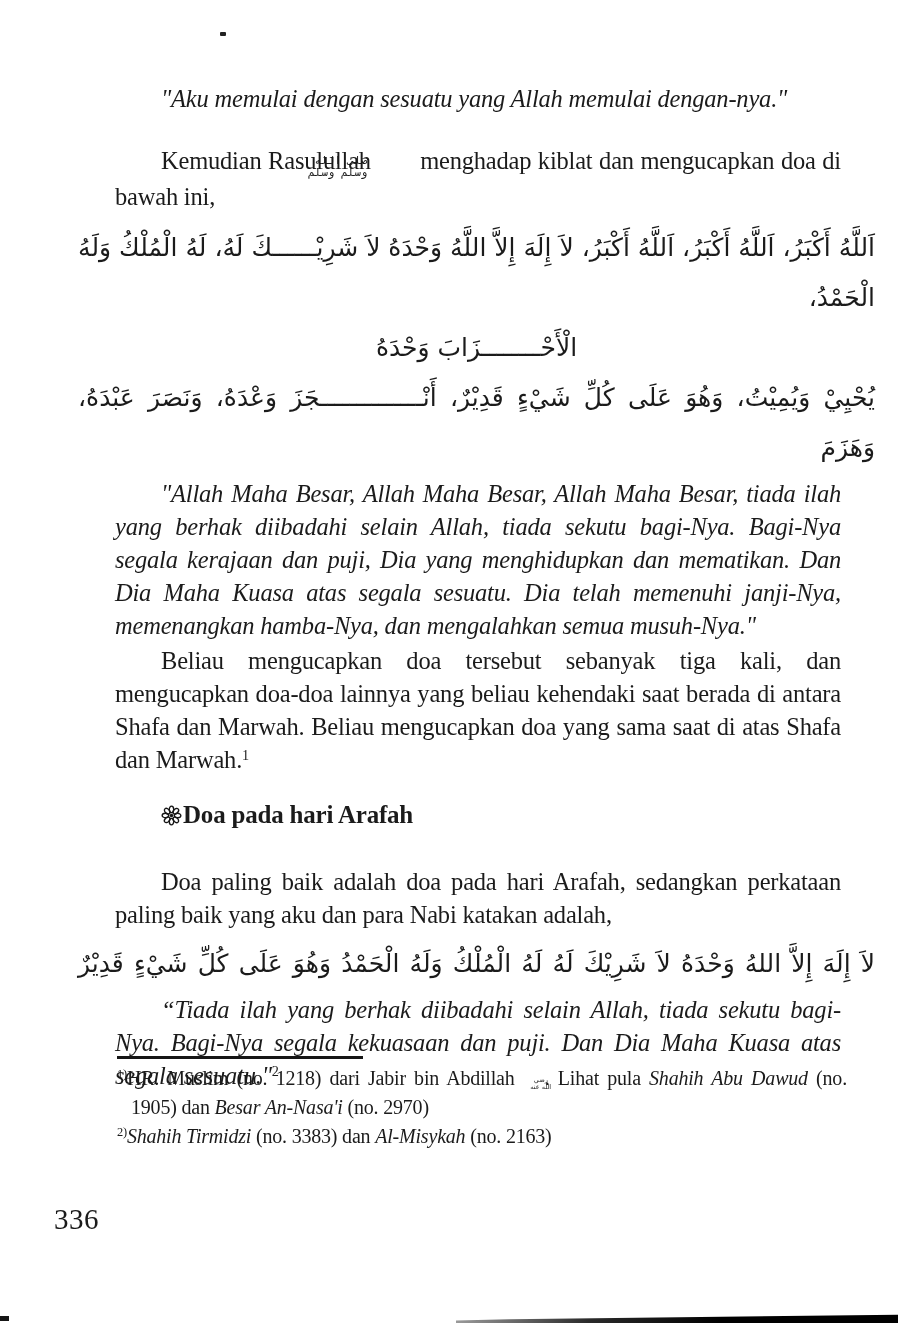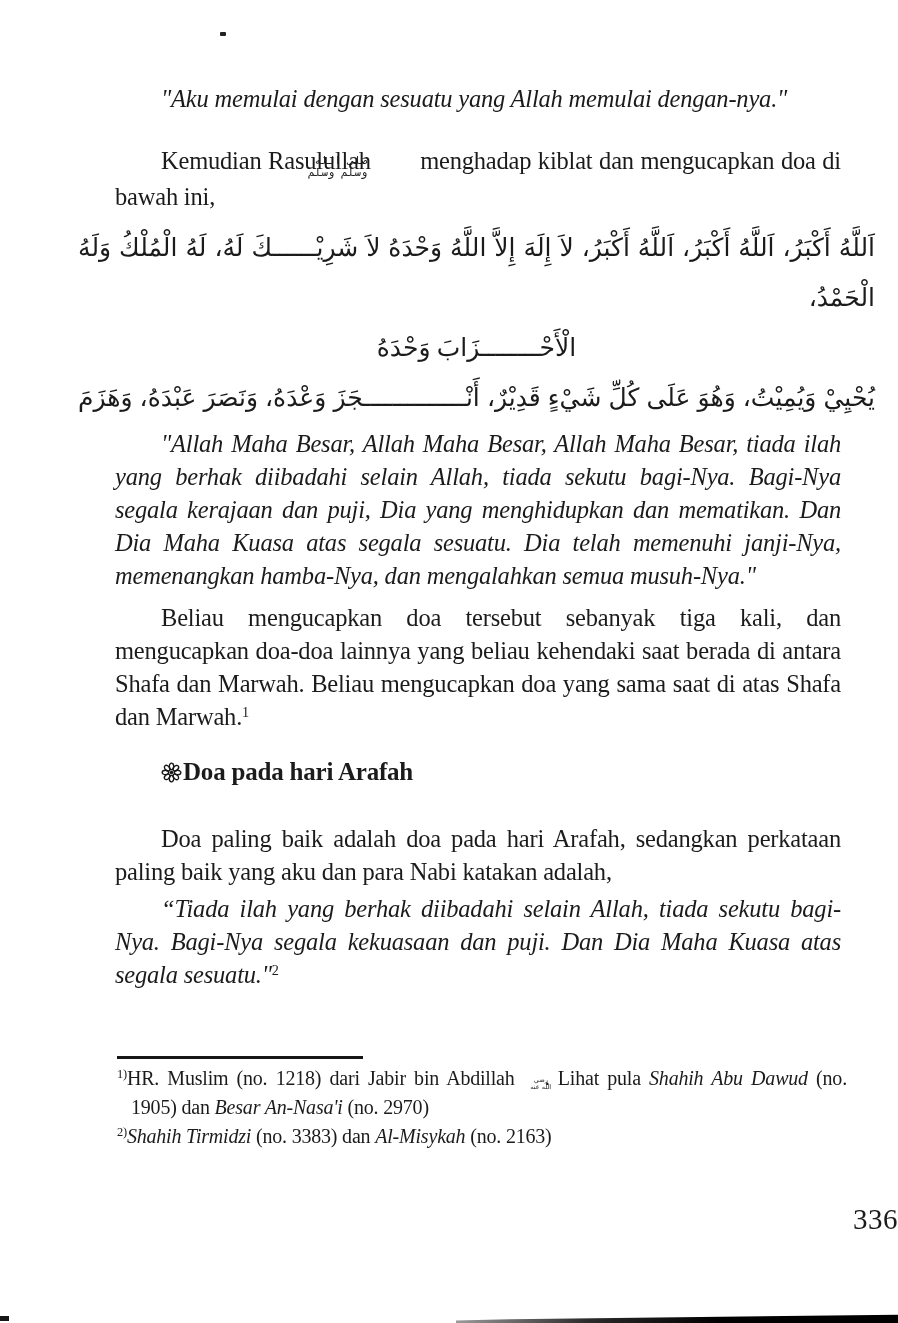--- a/index.html
+++ b/index.html
@@ -9,31 +9,31 @@
     font-family:"Liberation Serif", serif; color:#1b1b1b;
   }
   .content { position:absolute; left:115px; top:82px; width:726px; }
   .para {
     margin:0; font-size:24.5px; line-height:33px;
     text-align:justify; text-indent:46px; letter-spacing:-0.2px;
   }
   .italic { font-style:italic; }
   .m-intro   { margin-top:29px; }
   .m-trans1  { margin-top:4px; }
-  .m-sai     { margin-top:9px; }
+  .m-sai     { margin-top:2px; }
   .m-arafah  { margin-top:34px; }
   .m-trans2  { margin-top:4px; }
   sup.fnref { font-size:0.58em; line-height:0; vertical-align:8px; font-style:normal; }
   
   .arabic {
     direction:rtl; font-family:"DejaVu Sans", sans-serif;
     font-size:25px; margin-left:-37px; margin-right:-34px; margin-top:10px;
   }
   .arabic.single { margin-top:8px; }
-  .ar-line { line-height:50px;font-family:Liberation Serif, serif; }
+  .ar-line { line-height:50px; }
   .ar-justify { text-align:justify; text-align-last:justify; }
   .ar-center  { text-align:center; }
   
   .heading {
     margin:22px 0 0 0; padding-left:46px; font-size:25px; line-height:33px;
     font-weight:bold; letter-spacing:-0.2px;
   }
   .heading svg { vertical-align:-3px; margin-right:1px; }
   
   .saw {
@@ -52,21 +52,21 @@
   .footnotes { position:absolute; left:117px; top:1056px; width:730px; }
   .fn-rule { width:246px; height:3px; background:#161616; margin:0 0 5px 0; }
   .fn {
     font-size:20px; line-height:29px; text-align:justify;
     padding-left:14px; text-indent:-14px; letter-spacing:-0.2px;
   }
   .fn sup { font-size:0.62em; line-height:0; vertical-align:7px; }
   .fn i { font-style:italic; }
   
   .page-number {
-    position:absolute; top:1203px; left:54px; right:0; text-align:right;
+    position:absolute; top:1203px; left:54px; right:0; text-align:left;
     font-size:29px; letter-spacing:0.5px;
   }
   
   .speck-top { position:absolute; left:220px; top:32px; width:6px; height:4px; background:#222; border-radius:1px; }
   .speck-bl  { position:absolute; left:0; bottom:2px; width:9px; height:5px; background:#161616; }
   .scan-bar  {
     position:absolute; left:456px; right:0; bottom:0; height:9px;
     background:linear-gradient(to right, #9a9a9a, #2a2a2a 30%, #000 60%);
     clip-path:polygon(0 72%, 12% 58%, 100% 8%, 100% 100%, 0 100%);
   }
@@ -105,20 +105,23 @@
             <ellipse cx="10" cy="4.2" rx="2.1" ry="3.1" transform="rotate(180 10 10)"></ellipse>
             <ellipse cx="10" cy="4.2" rx="2.1" ry="3.1" transform="rotate(225 10 10)"></ellipse>
             <ellipse cx="10" cy="4.2" rx="2.1" ry="3.1" transform="rotate(270 10 10)"></ellipse>
             <ellipse cx="10" cy="4.2" rx="2.1" ry="3.1" transform="rotate(315 10 10)"></ellipse>
           </g>
           <circle cx="10" cy="10" r="1.7" fill="#161616"></circle>
         </svg><span>Doa pada hari Arafah</span></h2>
 
     <p class="para m-arafah"><span>Doa paling baik adalah doa pada hari Arafah, sedangkan perkataan paling baik yang aku dan para Nabi katakan adalah,</span></p>
 
+    <div class="arabic single">
+      <div class="ar-line ar-justify">لاَ إِلَهَ إِلاَّ اللهُ وَحْدَهُ لاَ شَرِيْكَ لَهُ لَهُ الْمُلْكُ وَلَهُ الْحَمْدُ وَهُوَ عَلَى كُلِّ شَيْءٍ قَدِيْرٌ</div>
+    </div>
 
     <p class="para italic m-trans2"><span>“Tiada ilah yang berhak diibadahi selain Allah, tiada sekutu bagi-Nya. Bagi-Nya segala kekuasaan dan puji. Dan Dia Maha Kuasa atas segala sesuatu."</span><sup class="fnref">2</sup></p>
 
   </div>
 
   <div class="footnotes">
     <div class="fn-rule"></div>
     <div class="fn"><sup>1)</sup><span>HR. Muslim (no. 1218) dari Jabir bin Abdillah</span>
       <span class="ra"><span>رضي</span><span>الله عنه</span></span><span>. Lihat pula</span>
       <i>Shahih Abu Dawud</i>

